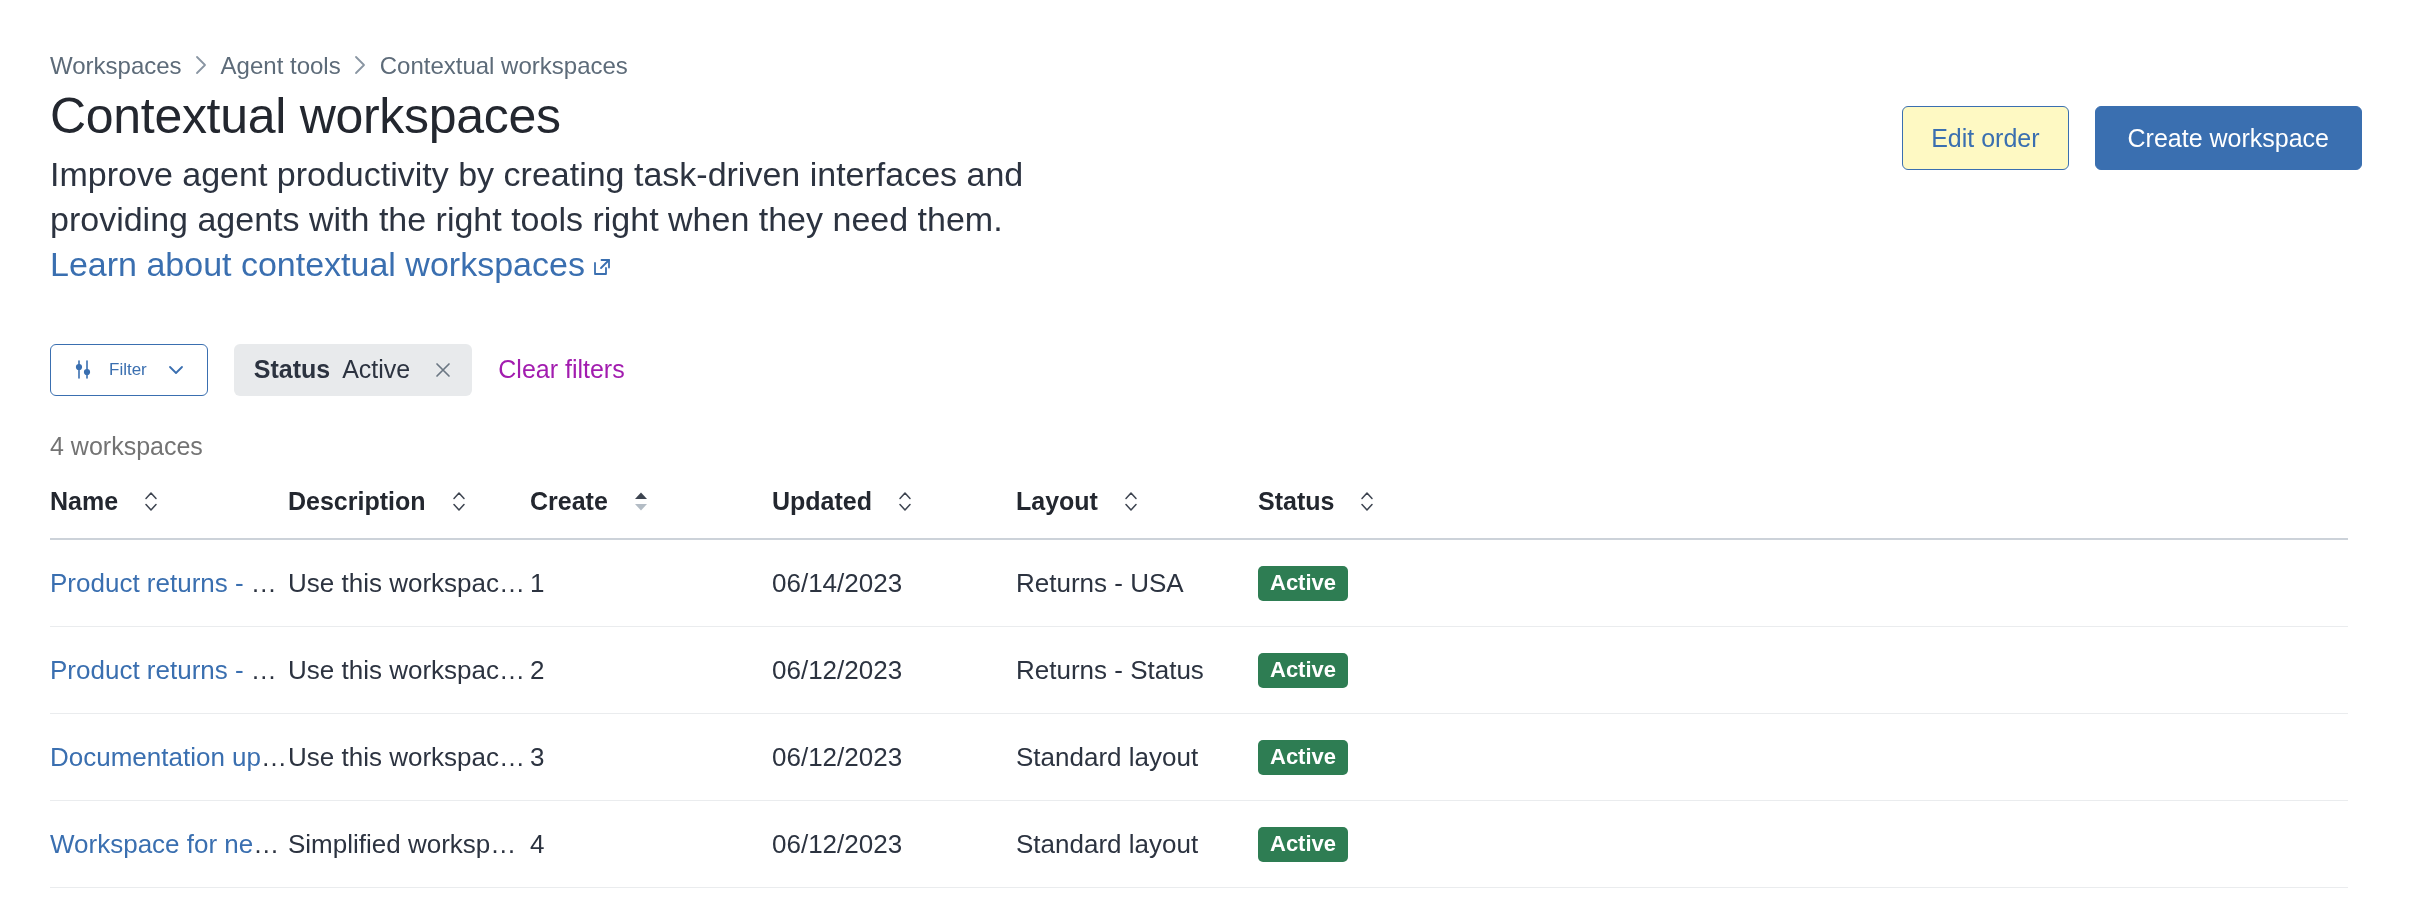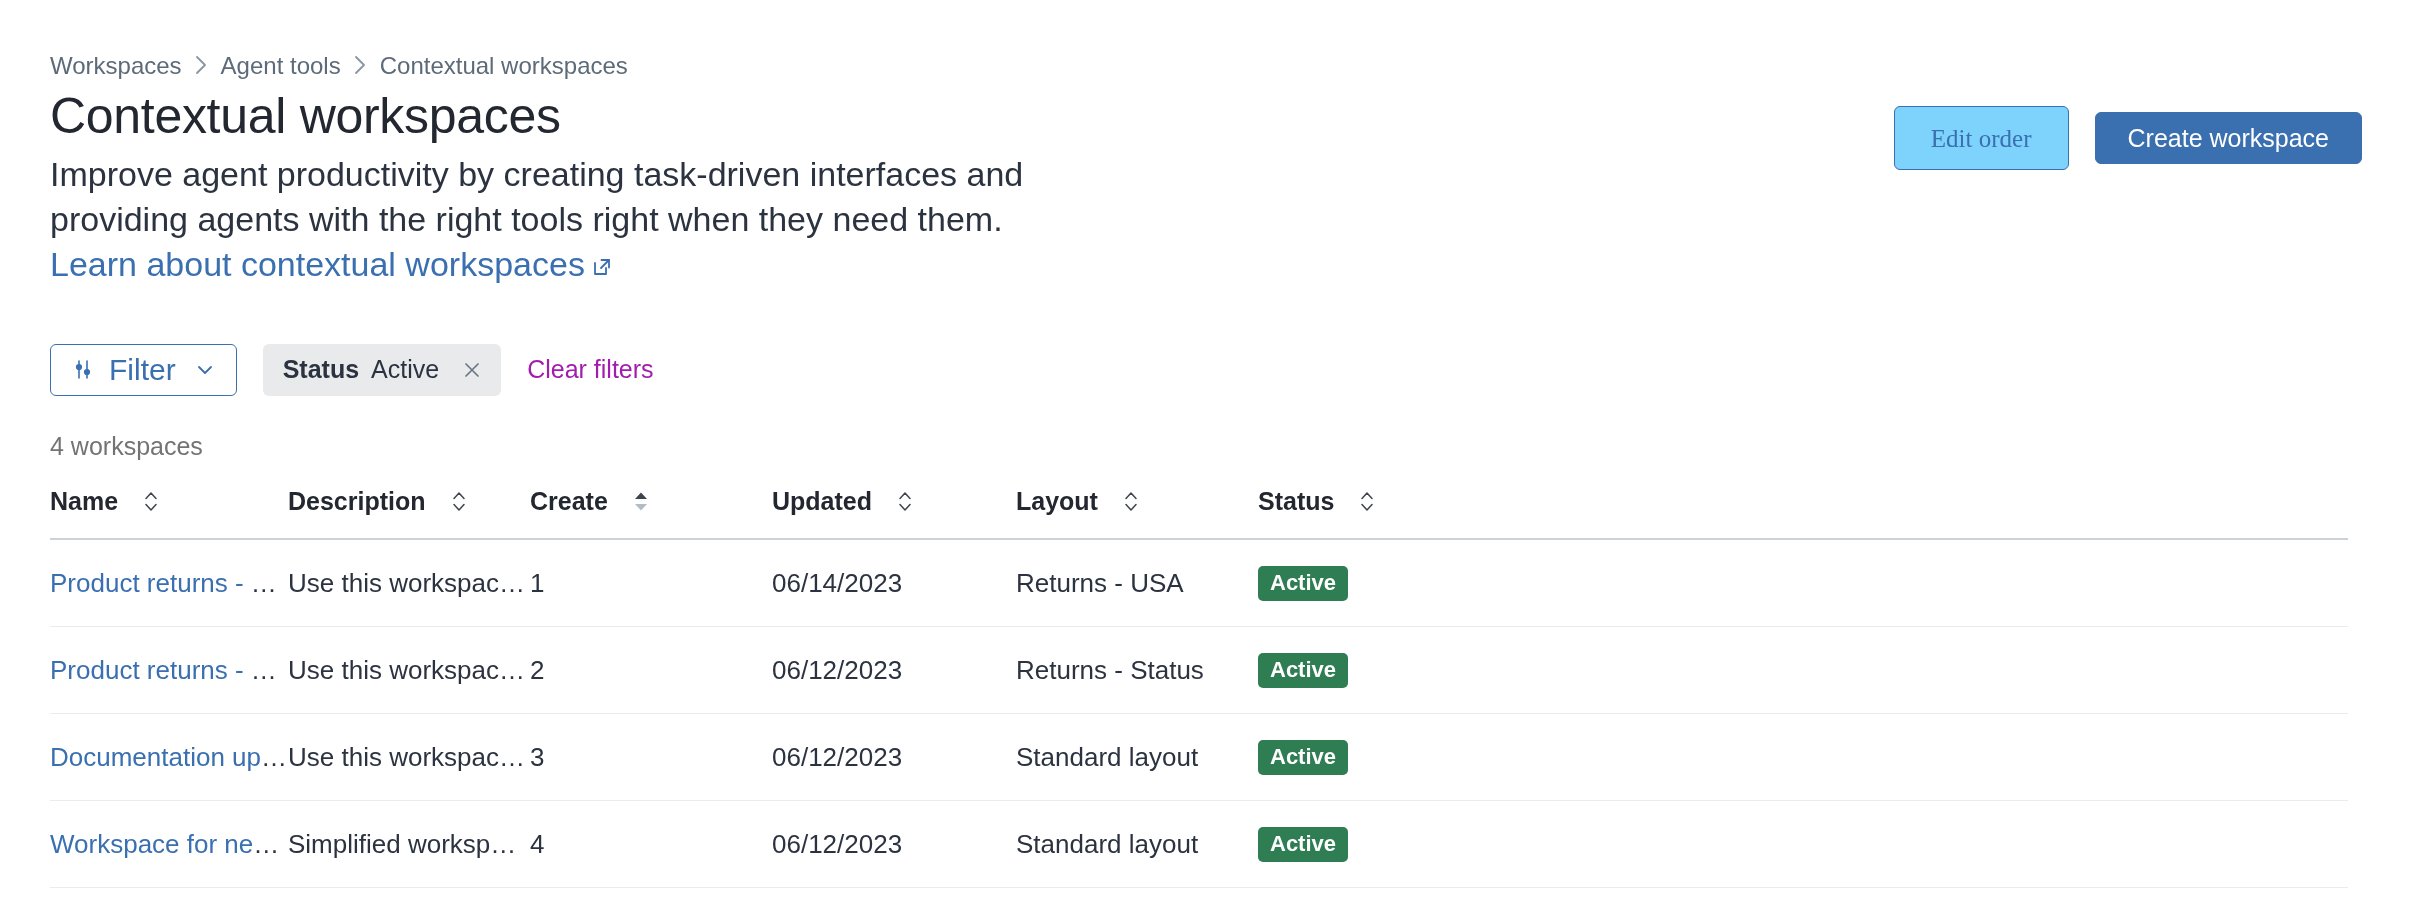--- a/index.html
+++ b/index.html
@@ -94,53 +94,52 @@
     font-size: 25px;
     line-height: 1;
     border-radius: 6px;
     cursor: pointer;
     white-space: nowrap;
     display: inline-flex;
     align-items: center;
     justify-content: center;
   }
   .btn-secondary {
-    background: #7dd3fc;
+    background: #fef9c3;
     border: 1.5px solid #3a6fb0;
     color: #3a6fb0;
     height: 64px;
-    padding: 0 36px;
-    font-family: Liberation Serif, serif;
+    padding: 0 28px;
   }
   .btn-primary {
     background: #3a6fb0;
     border: 1.5px solid #3a6fb0;
     color: #ffffff;
-    height: 52px;
+    height: 64px;
     padding: 8px 32px;
   }
 
   
   .filter-bar {
     display: flex;
     align-items: center;
     gap: 26px;
     margin-top: 56px;
   }
   .filter-btn {
     display: inline-flex;
     align-items: center;
     gap: 14px;
     height: 52px;
     padding: 0 20px;
     border: 1.5px solid #3a6fb0;
     border-radius: 6px;
     background: #fff;
     color: #3a6fb0;
-    font-size: 30px;
+    font-size: 17px;
     cursor: pointer;
     white-space: nowrap;
   }
   .filter-btn .caret { display: flex; align-items: center; margin-left: 4px; }
   .filter-btn svg { display: block; }
 
   .filter-pill {
     display: inline-flex;
     align-items: center;
     gap: 12px;

